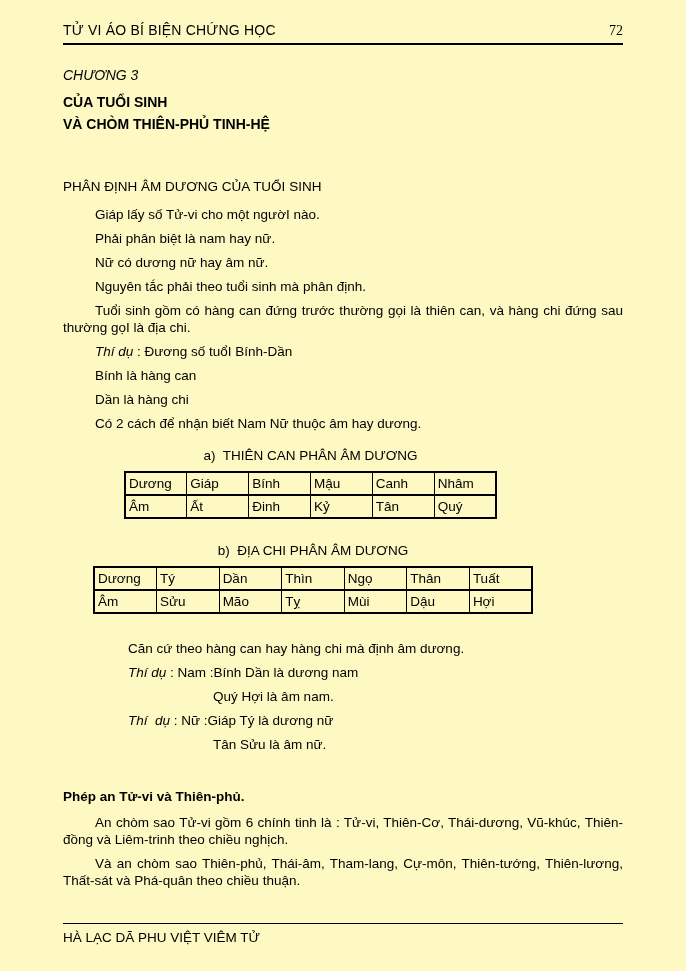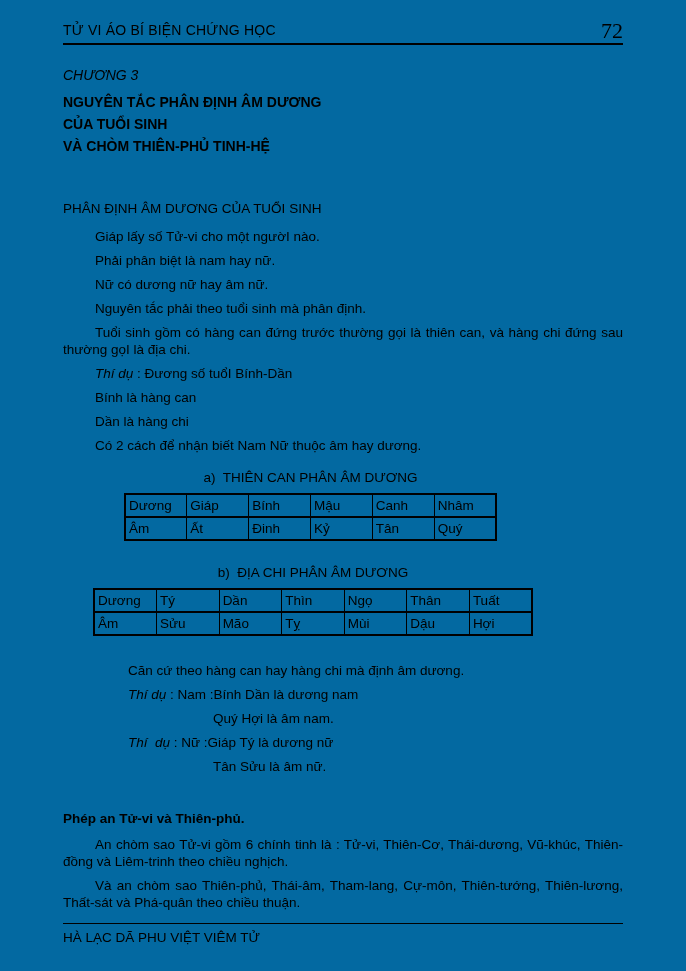--- a/index.html
+++ b/index.html
@@ -1,25 +1,25 @@
 <!DOCTYPE html>
 <html><head>
 <meta charset="utf-8">
 <style>
   html,body{margin:0;padding:0;background:#888;}
   .page{
-    width:686px;height:971px;background:#0369a1;position:relative;
+    width:686px;height:971px;background:#fef9c3;position:relative;
     font-family:"Liberation Sans",sans-serif;color:#000;
     box-sizing:border-box;padding:22px 63px 0 63px;overflow:hidden;
   }
   
   .hdr{display:flex;justify-content:space-between;align-items:flex-end;
        border-bottom:2px solid #000;padding-bottom:5px;}
   .hdr-title{font-size:14px;letter-spacing:.2px;}
-  .hdr-page{font-family:"Liberation Serif",serif;font-size:22px;line-height:14px;text-align:center;}
+  .hdr-page{font-family:"Liberation Serif",serif;font-size:14px;line-height:14px;text-align:center;}
   
   .chapter-label{font-style:italic;font-size:14px;margin-top:22px;}
   .chapter-titles{margin-top:8px;}
   .chapter-titles div{font-weight:bold;font-size:14px;line-height:22px;}
   
   .sec-head{font-size:13.5px;margin-top:44px;}
   
   p{font-size:13.5px;line-height:17px;margin:0 0 7px 0;}
   .ind{margin-left:32px;}
   .ind2{margin-left:65px;}
@@ -53,21 +53,20 @@
 <div class="page">
 
   <div class="hdr">
     <span class="hdr-title">TỬ VI ÁO BÍ BIỆN CHỨNG HỌC</span>
     <span class="hdr-page">72</span>
   </div>
 
   <div class="chapter-label">CHƯƠNG 3</div>
 
   <div class="chapter-titles">
-    <div>NGUYÊN TẮC PHÂN ĐỊNH ÂM DƯƠNG</div>
     <div>CỦA TUỔI SINH</div>
     <div>VÀ CHÒM THIÊN-PHỦ TINH-HỆ</div>
   </div>
 
   <div class="sec-head">PHÂN ĐỊNH ÂM DƯƠNG CỦA TUỔI SINH</div>
 
   <div class="gap12">
     <p class="ind">Giáp lấy số Tử-vi cho một ngườI nào.</p>
     <p class="ind">Phải phân biệt là nam hay nữ.</p>
     <p class="ind">Nữ có dương nữ hay âm nữ.</p>

